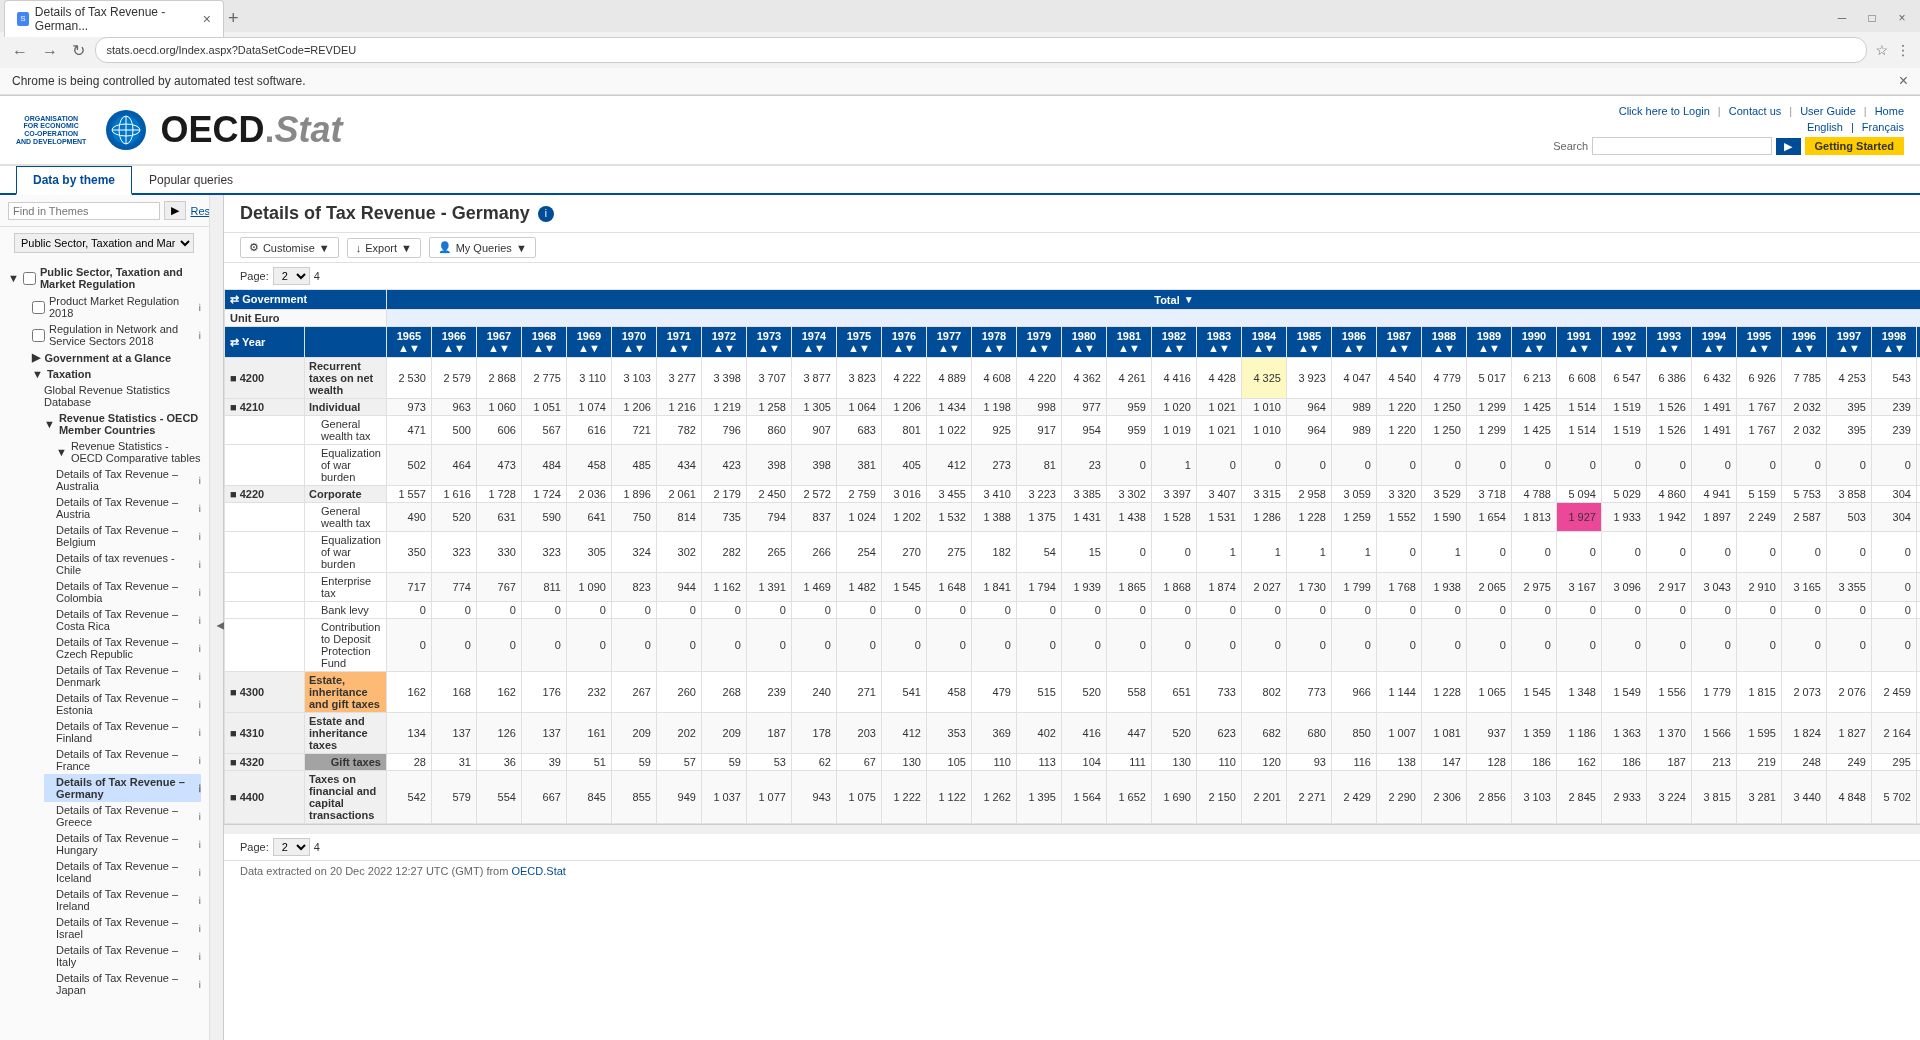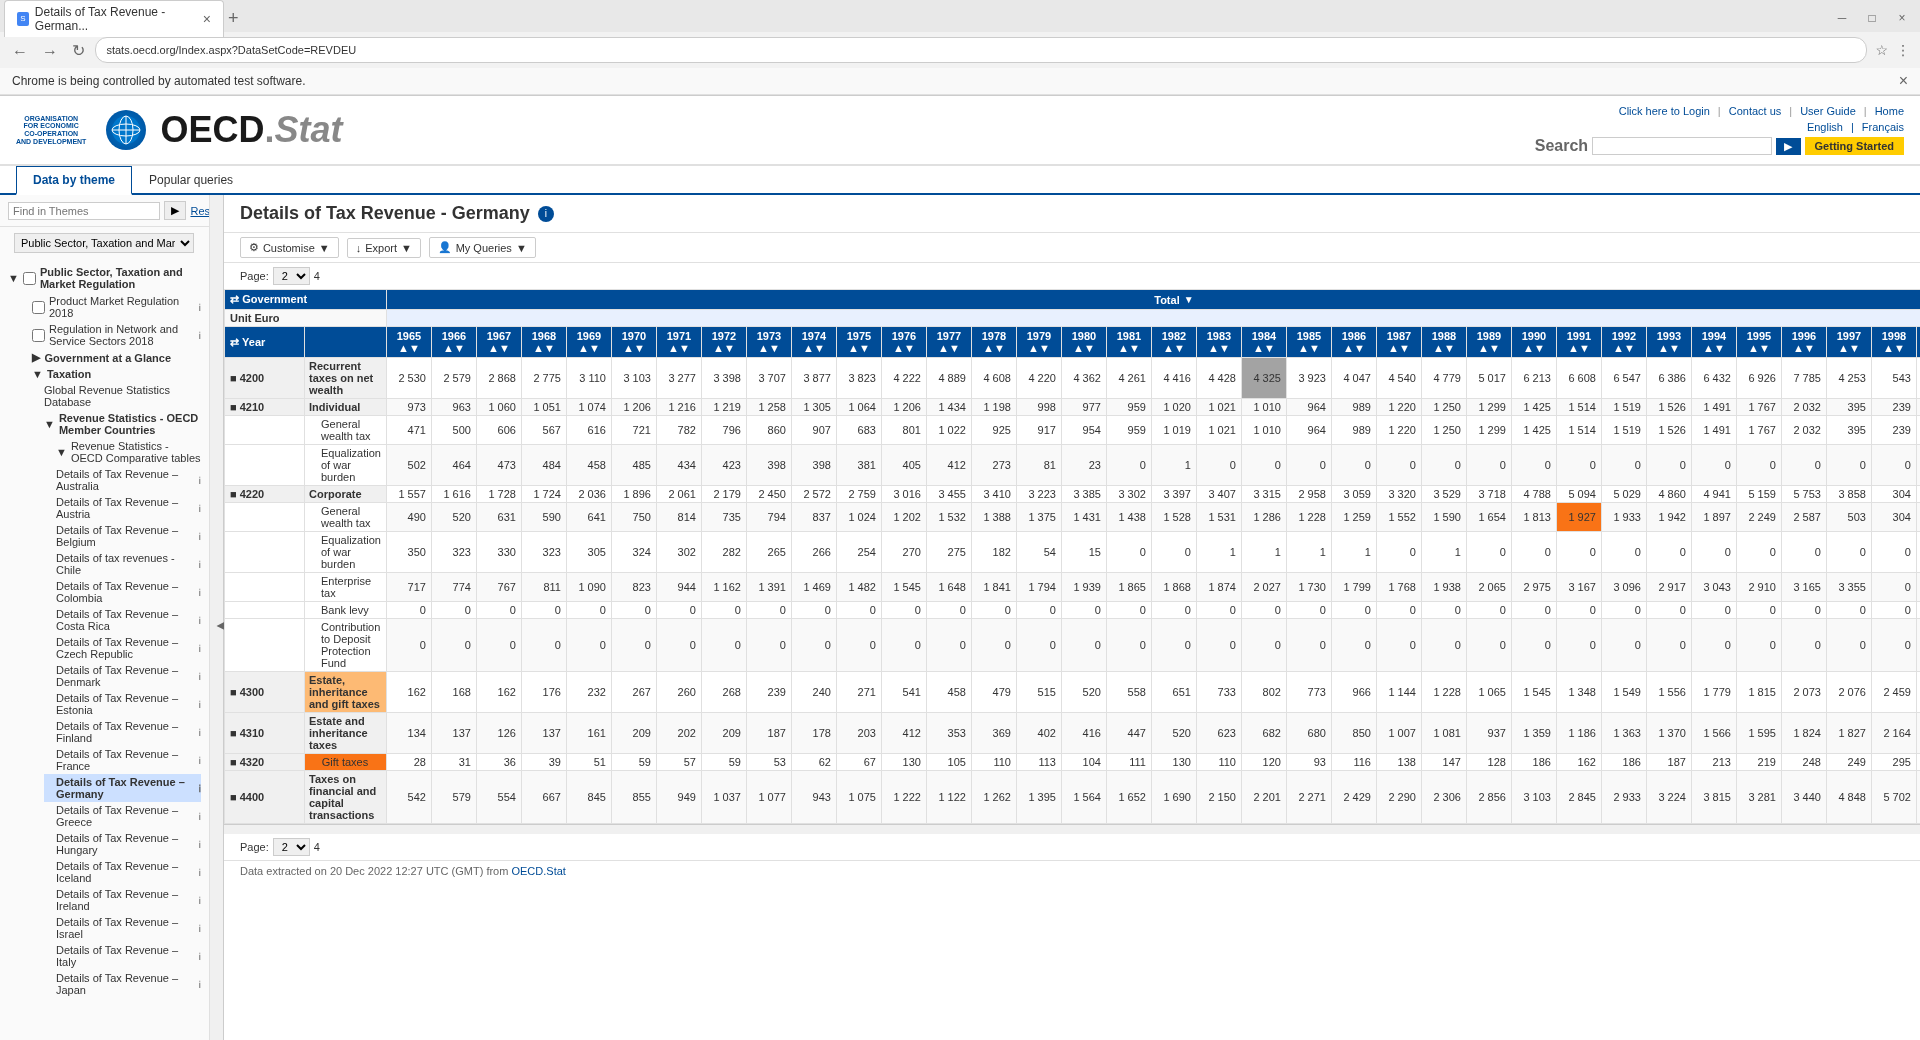--- a/index.html
+++ b/index.html
@@ -27,21 +27,21 @@
 
     
     .app-header { background: #fff; border-bottom: 2px solid #e0e0e0; padding: 8px 16px; display: flex; align-items: center; justify-content: space-between; height: 70px; }
     .logo-area { display: flex; align-items: center; gap: 10px; }
     .logo-globe { width: 40px; height: 40px; background: radial-gradient(circle, #0077cc, #004c97); border-radius: 50%; display: flex; align-items: center; justify-content: center; color: white; font-size: 20px; margin: 0 4px; }
     .header-right { display: flex; flex-direction: column; align-items: flex-end; gap: 4px; }
     .header-links { display: flex; gap: 8px; font-size: 11px; color: #004c97; }
     .header-links span { color: #999; }
     .lang-links { display: flex; gap: 8px; font-size: 11px; color: #004c97; }
     .search-bar-header { display: flex; gap: 4px; align-items: center; }
-    .search-label { font-size: 16px; color: #666; font-weight: bold; }
+    .search-label { font-size: 11px; color: #666; }
     .search-input-header { border: 1px solid #ccc; padding: 2px 6px; font-size: 11px; width: 180px; }
     .search-btn { background: #004c97; color: white; border: none; padding: 2px 8px; font-size: 11px; cursor: pointer; }
     .getting-started-btn { background: #ffcc00; border: none; padding: 3px 10px; font-size: 11px; font-weight: bold; cursor: pointer; color: #333; }
 
     
     .nav-tabs { display: flex; border-bottom: 2px solid #004c97; padding: 0 16px; background: #fff; }
     .nav-tab { padding: 6px 16px; font-size: 12px; cursor: pointer; border: 1px solid transparent; margin-bottom: -2px; }
     .nav-tab.active { background: #fff; border: 1px solid #004c97; border-bottom: 2px solid #fff; font-weight: bold; color: #004c97; }
 
     
@@ -432,21 +432,21 @@
               <td class="num" style="background: rgb(255, 255, 255);">3 877</td>
               <td class="num" style="background: rgb(255, 255, 255);">3 823</td>
               <td class="num" style="background: rgb(255, 255, 255);">4 222</td>
               <td class="num" style="background: rgb(255, 255, 255);">4 889</td>
               <td class="num" style="background: rgb(255, 255, 255);">4 608</td>
               <td class="num" style="background: rgb(255, 255, 255);">4 220</td>
               <td class="num" style="background: rgb(255, 255, 255);">4 362</td>
               <td class="num" style="background: rgb(255, 255, 255);">4 261</td>
               <td class="num" style="background: rgb(255, 255, 255);">4 416</td>
               <td class="num" style="background: rgb(255, 255, 255);">4 428</td>
-              <td class="num" style="background: #a3a3a3;">4 325</td>
+              <td class="num" style="background: #fef9c3;">4 325</td>
               <td class="num" style="background: rgb(255, 255, 255);">3 923</td>
               <td class="num" style="background: rgb(255, 255, 255);">4 047</td>
               <td class="num" style="background: rgb(255, 255, 255);">4 540</td>
               <td class="num" style="background: rgb(255, 255, 255);">4 779</td>
               <td class="num" style="background: rgb(255, 255, 255);">5 017</td>
               <td class="num" style="background: rgb(255, 255, 255);">6 213</td>
               <td class="num" style="background: rgb(255, 255, 255);">6 608</td>
               <td class="num" style="background: rgb(255, 255, 255);">6 547</td>
               <td class="num" style="background: rgb(255, 255, 255);">6 386</td>
               <td class="num" style="background: rgb(255, 255, 255);">6 432</td>
@@ -634,21 +634,21 @@
               <td class="num" style="background: rgb(249, 249, 249);">1 438</td>
               <td class="num" style="background: rgb(249, 249, 249);">1 528</td>
               <td class="num" style="background: rgb(249, 249, 249);">1 531</td>
               <td class="num" style="background: rgb(249, 249, 249);">1 286</td>
               <td class="num" style="background: rgb(249, 249, 249);">1 228</td>
               <td class="num" style="background: rgb(249, 249, 249);">1 259</td>
               <td class="num" style="background: rgb(249, 249, 249);">1 552</td>
               <td class="num" style="background: rgb(249, 249, 249);">1 590</td>
               <td class="num" style="background: rgb(249, 249, 249);">1 654</td>
               <td class="num" style="background: rgb(249, 249, 249);">1 813</td>
-              <td class="num" style="background: #f97316;">1 927</td>
+              <td class="num" style="background: #ec4899;">1 927</td>
               <td class="num" style="background: rgb(249, 249, 249);">1 933</td>
               <td class="num" style="background: rgb(249, 249, 249);">1 942</td>
               <td class="num" style="background: rgb(249, 249, 249);">1 897</td>
               <td class="num" style="background: rgb(249, 249, 249);">2 249</td>
               <td class="num" style="background: rgb(249, 249, 249);">2 587</td>
               <td class="num" style="background: rgb(249, 249, 249);">503</td>
               <td class="num" style="background: rgb(249, 249, 249);">304</td>
               <td class="num" style="background: rgb(249, 249, 249);">301</td>
             </tr>
             <tr>
@@ -880,21 +880,21 @@
               <td class="num" style="background: rgb(249, 249, 249);">1 370</td>
               <td class="num" style="background: rgb(249, 249, 249); padding-left: 10px;">1 566</td>
               <td class="num" style="background: rgb(249, 249, 249);">1 595</td>
               <td class="num" style="background: rgb(249, 249, 249);">1 824</td>
               <td class="num" style="background: rgb(249, 249, 249);">1 827</td>
               <td class="num" style="background: rgb(249, 249, 249);">2 164</td>
               <td class="num" style="background: rgb(249, 249, 249);">2 691</td>
             </tr>
             <tr>
               <td style="text-align: left; background: rgb(240, 240, 240); font-weight: bold; min-width: 80px; white-space: normal;">■ 4320</td>
-              <td style="text-align: center; background: #f97316; font-weight: normal; max-width: 160px; white-space: normal; padding-left: 4px;">Gift taxes</td>
+              <td style="text-align: right; background: #a3a3a3; font-weight: bold; max-width: 160px; white-space: normal; padding-left: 4px;">Gift taxes</td>
               <td class="num" style="background: rgb(255, 255, 255);">28</td>
               <td class="num" style="background: rgb(255, 255, 255);">31</td>
               <td class="num" style="background: rgb(255, 255, 255);">36</td>
               <td class="num" style="background: rgb(255, 255, 255);">39</td>
               <td class="num" style="background: rgb(255, 255, 255);">51</td>
               <td class="num" style="background: rgb(255, 255, 255);">59</td>
               <td class="num" style="background: rgb(255, 255, 255);">57</td>
               <td class="num" style="background: rgb(255, 255, 255);">59</td>
               <td class="num" style="background: rgb(255, 255, 255);">53</td>
               <td class="num" style="background: rgb(255, 255, 255);">62</td>

